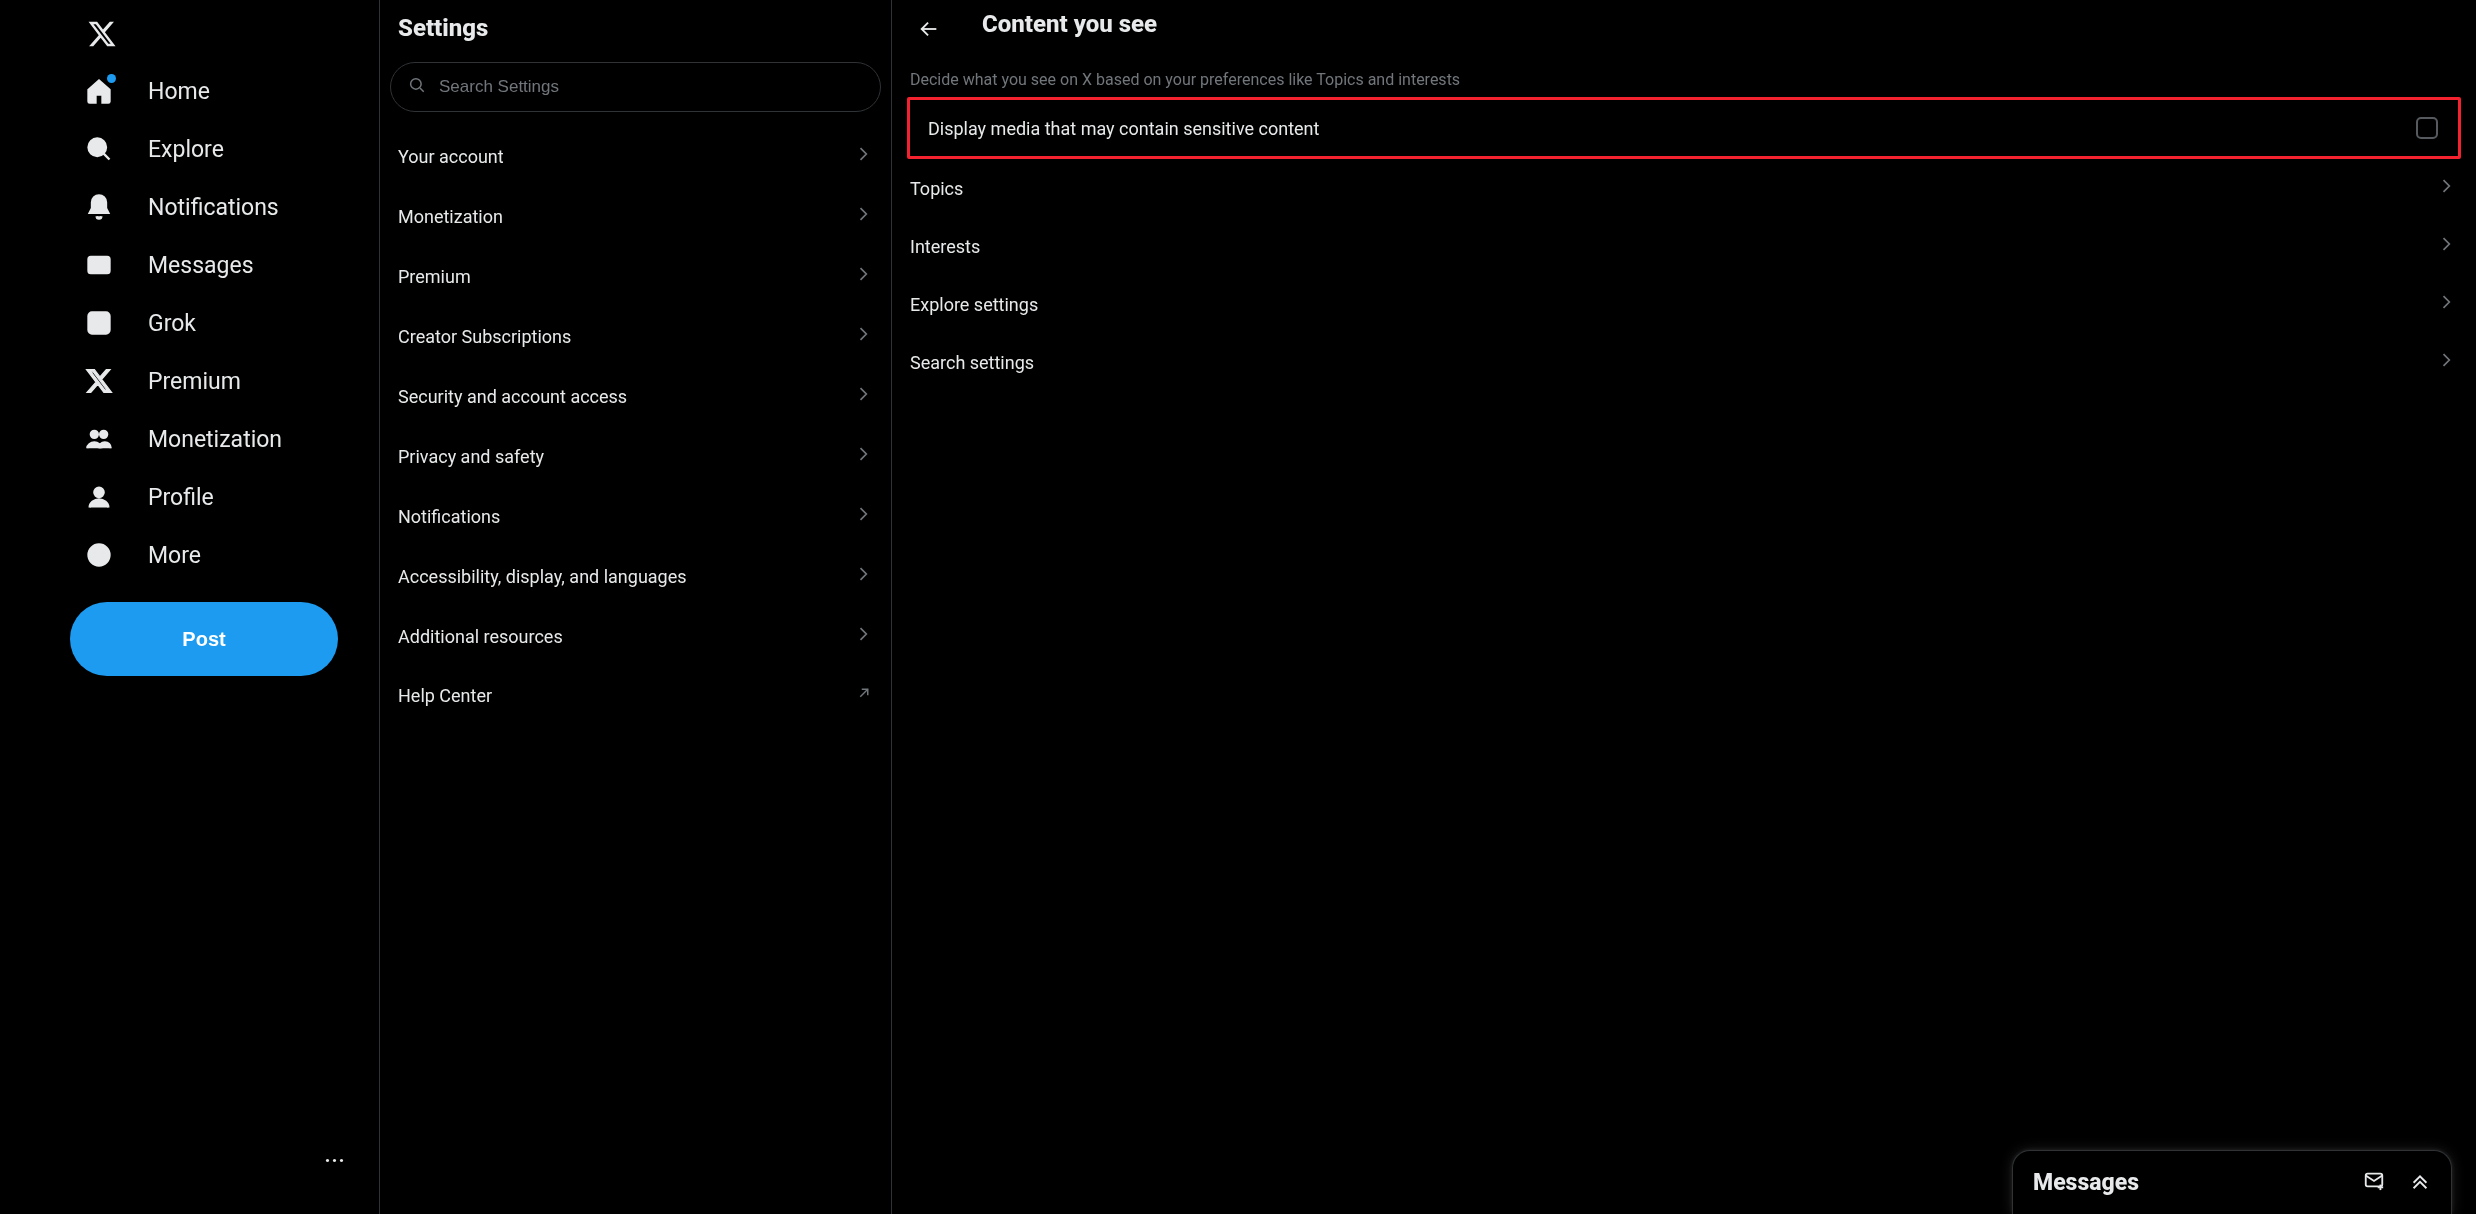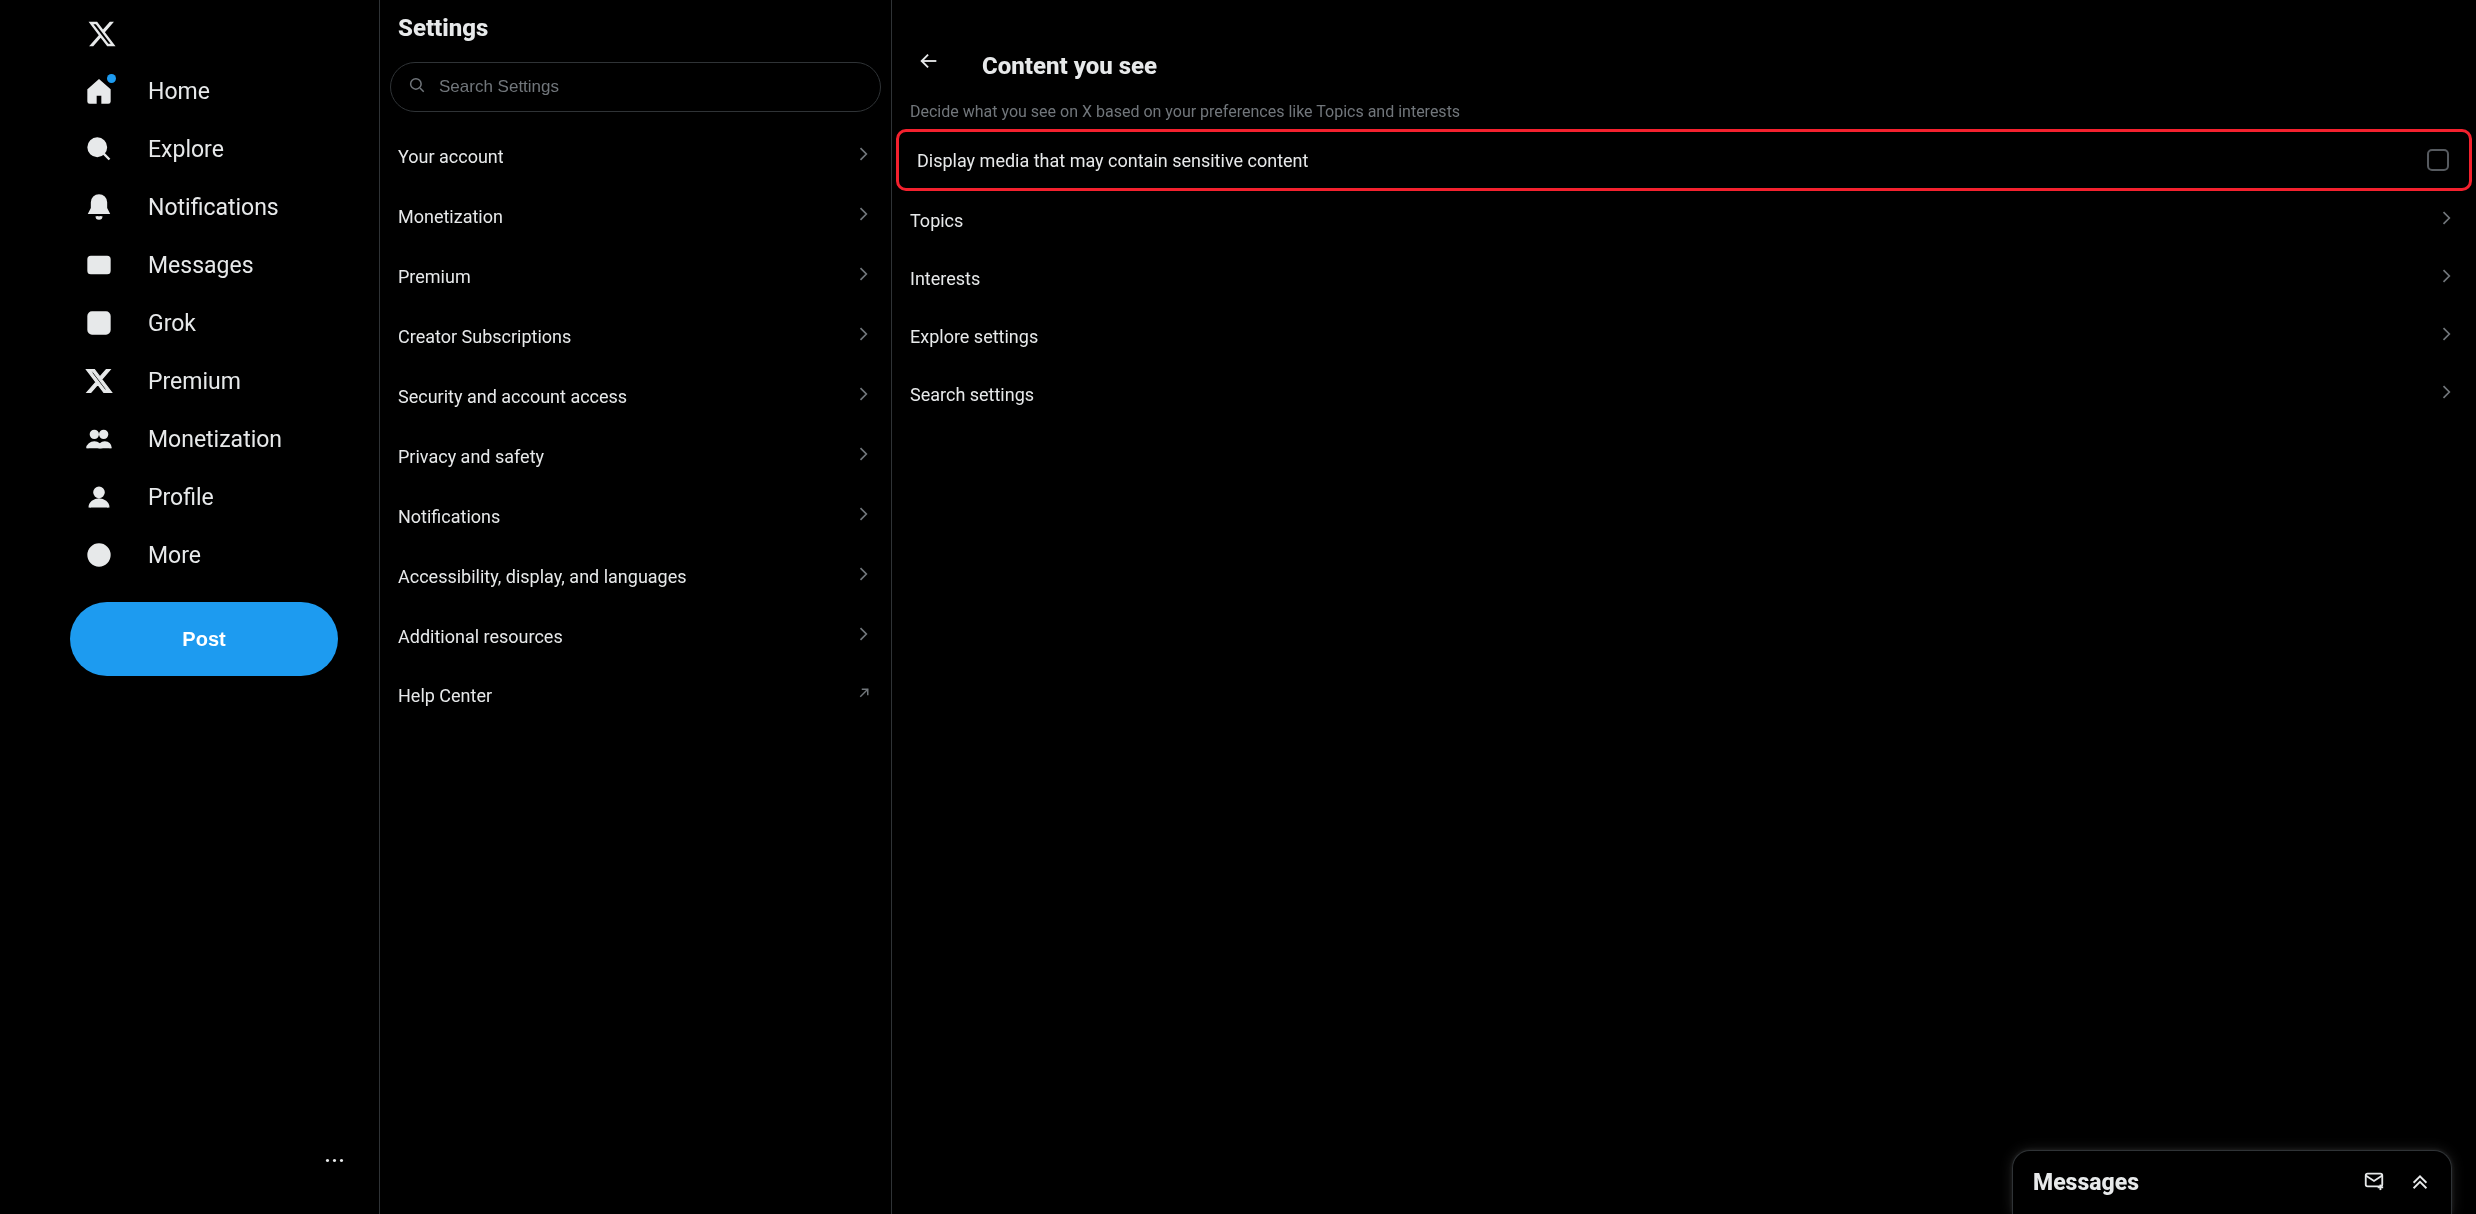--- a/index.html
+++ b/index.html
@@ -110,23 +110,22 @@
     display:flex;align-items:center;justify-content:space-between;
     padding:18px 18px;
     font-size:18px;
     cursor:pointer;
   }
   .item-chevron svg{width:20px;height:20px;stroke:var(--muted);fill:none;}
   .item-ext svg{width:18px;height:18px;stroke:var(--muted);fill:none;}
 
   
   .detail-header{
-    display:flex;align-items:flex-end;gap:34px;
+    display:flex;align-items:flex-start;gap:34px;
     padding:10px 18px 8px 18px;
-    margin-top:32px;
   }
   .back-btn{
     width:38px;height:38px;border-radius:50%;
     display:flex;align-items:center;justify-content:center;
     cursor:pointer;
   }
   .back-btn svg{width:22px;height:22px;stroke:var(--fg);fill:none;}
   .detail-title{font-size:24px;font-weight:800;}
   .detail-desc{
     font-size:16px;color:var(--muted);
@@ -134,22 +133,22 @@
   }
   .detail-item{
     display:flex;align-items:center;justify-content:space-between;
     padding:17px 20px 17px 18px;
     font-size:18px;
     cursor:pointer;
     box-sizing:border-box;
   }
   .highlight-row{
     border:3px solid var(--highlight);
-    border-radius:10px;
-    margin:0 4px;
+    border-radius:2px;
+    margin:0 15px;
   }
   .checkbox{
     width:22px;height:22px;border:2px solid #565a5f;border-radius:5px;
     box-sizing:border-box;
     flex:0 0 auto;
   }
 
   
   .messages-dock{
     position:absolute;

